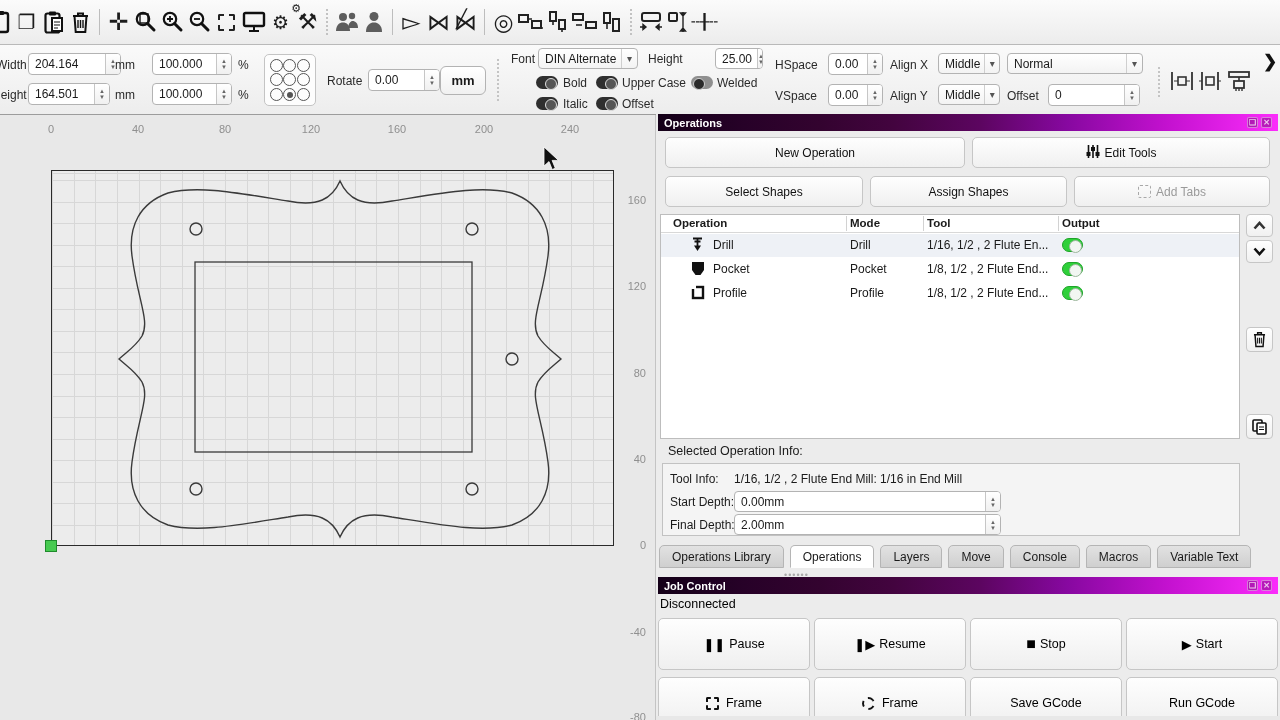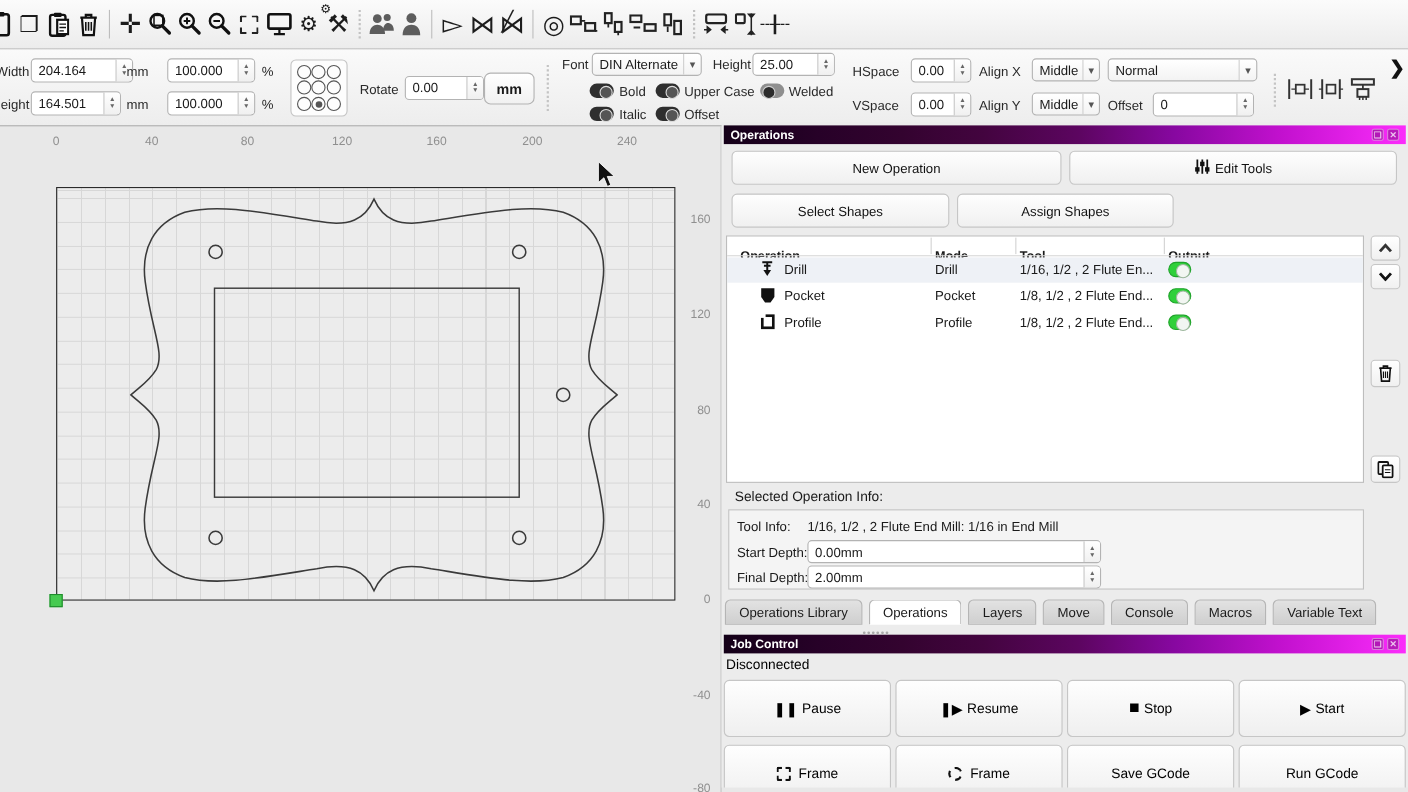--- a/index.html
+++ b/index.html
@@ -84,21 +84,21 @@
   .wico { width:11px; height:11px; margin-left:3px; border:1px solid rgba(255,255,255,.45);
     background:rgba(70,0,75,.35); border-radius:2px; color:rgba(255,255,255,.75);
     font-size:8px; line-height:9px; text-align:center; }
   .pbtn { position:absolute; height:31px; background:linear-gradient(#fefefe,#f0f0f0);
     border:1px solid #c6c6c6; border-radius:5px; display:flex; align-items:center;
     justify-content:center; font-size:12px; color:#111; gap:5px; }
   .pbtn.disabled { color:#9a9a9a; }
   .addtab-ico { width:13px; height:13px; border:1.5px dashed #a8a8a8; border-radius:2px; }
   #op-table { position:absolute; left:4px; top:103px; width:580px; height:225px;
     background:#fff; border:1px solid #bdbdbd; }
-  .th { position:absolute; top:0; height:17px; font-size:11.5px; font-weight:bold; padding-top:12px; }
+  .th { position:absolute; top:0; height:17px; font-size:11.5px; font-weight:bold; padding-top:2px; }
   .thsep { position:absolute; top:1px; height:15px; width:1px; background:#d2d2d2; }
   .trow { position:absolute; left:0; right:0; height:23px; }
   .trow.hl { background:#eef1f6; }
   .trow .cell { position:absolute; top:4px; white-space:nowrap; }
   .sw { position:absolute; left:401px; top:4px; width:21px; height:14px; border-radius:7px;
     background:#2fd03a; border:1px solid #1fa32a; }
   .sw::after { content:""; position:absolute; right:0.5px; top:0.5px; width:11px; height:11px;
     border-radius:50%; background:#f2f6f2; border:1px solid #9db79d; }
   .sidebtn { position:absolute; left:590px; width:27px; height:23px;
     background:linear-gradient(#fff,#f0f0f0); border:1px solid #c6c6c6; border-radius:4px;
@@ -313,21 +313,21 @@
     <div class="mmbtn">mm</div>
 
     <span class="fsep" style="left:497px"></span>
 
     <span class="fb lbl" style="left:511px;top:7px">Font</span>
     <div class="dd" style="left:538px;top:3px;width:100px">
       <span class="val">DIN Alternate</span>
         <span class="arr">▾</span>
     </div>
     <span class="fb lbl" style="left:648px;top:7px">Height</span>
-    <div class="ig" style="left:684px;top:3px;width:75px;height:21px">
+    <div class="ig" style="left:715px;top:3px;width:48px;height:21px">
       <span class="val">25.00</span>
         <span class="step">
           <span>▲</span>
           <span>▼</span>
         </span>
     </div>
 
     <span class="tgl off" style="left:536px;top:31px"></span>
     <span class="fb lbl" style="left:563px;top:31px">Bold</span>
     <span class="tgl off" style="left:596px;top:31px"></span>
@@ -475,20 +475,24 @@
           </svg>
       </span>
       <span>Edit Tools</span>
     </div>
     <div class="pbtn" style="left:9px;top:65px;width:198px">
       <span>Select Shapes</span>
     </div>
     <div class="pbtn" style="left:214px;top:65px;width:197px">
       <span>Assign Shapes</span>
     </div>
+    <div class="pbtn disabled" style="left:418px;top:65px;width:196px">
+      <span class="addtab-ico"></span>
+      <span>Add Tabs</span>
+    </div>
 
     <div id="op-table">
       <span class="th" style="left:12px">Operation</span>
       <span class="th" style="left:189px">Mode</span>
       <span class="th" style="left:266px">Tool</span>
       <span class="th" style="left:401px">Output</span>
       <span class="thsep" style="left:185px"></span>
         <span class="thsep" style="left:262px"></span>
         <span class="thsep" style="left:397px"></span>
       <div style="position:absolute;left:0;right:0;top:17px;height:1px;background:#d8d8d8"></div>

